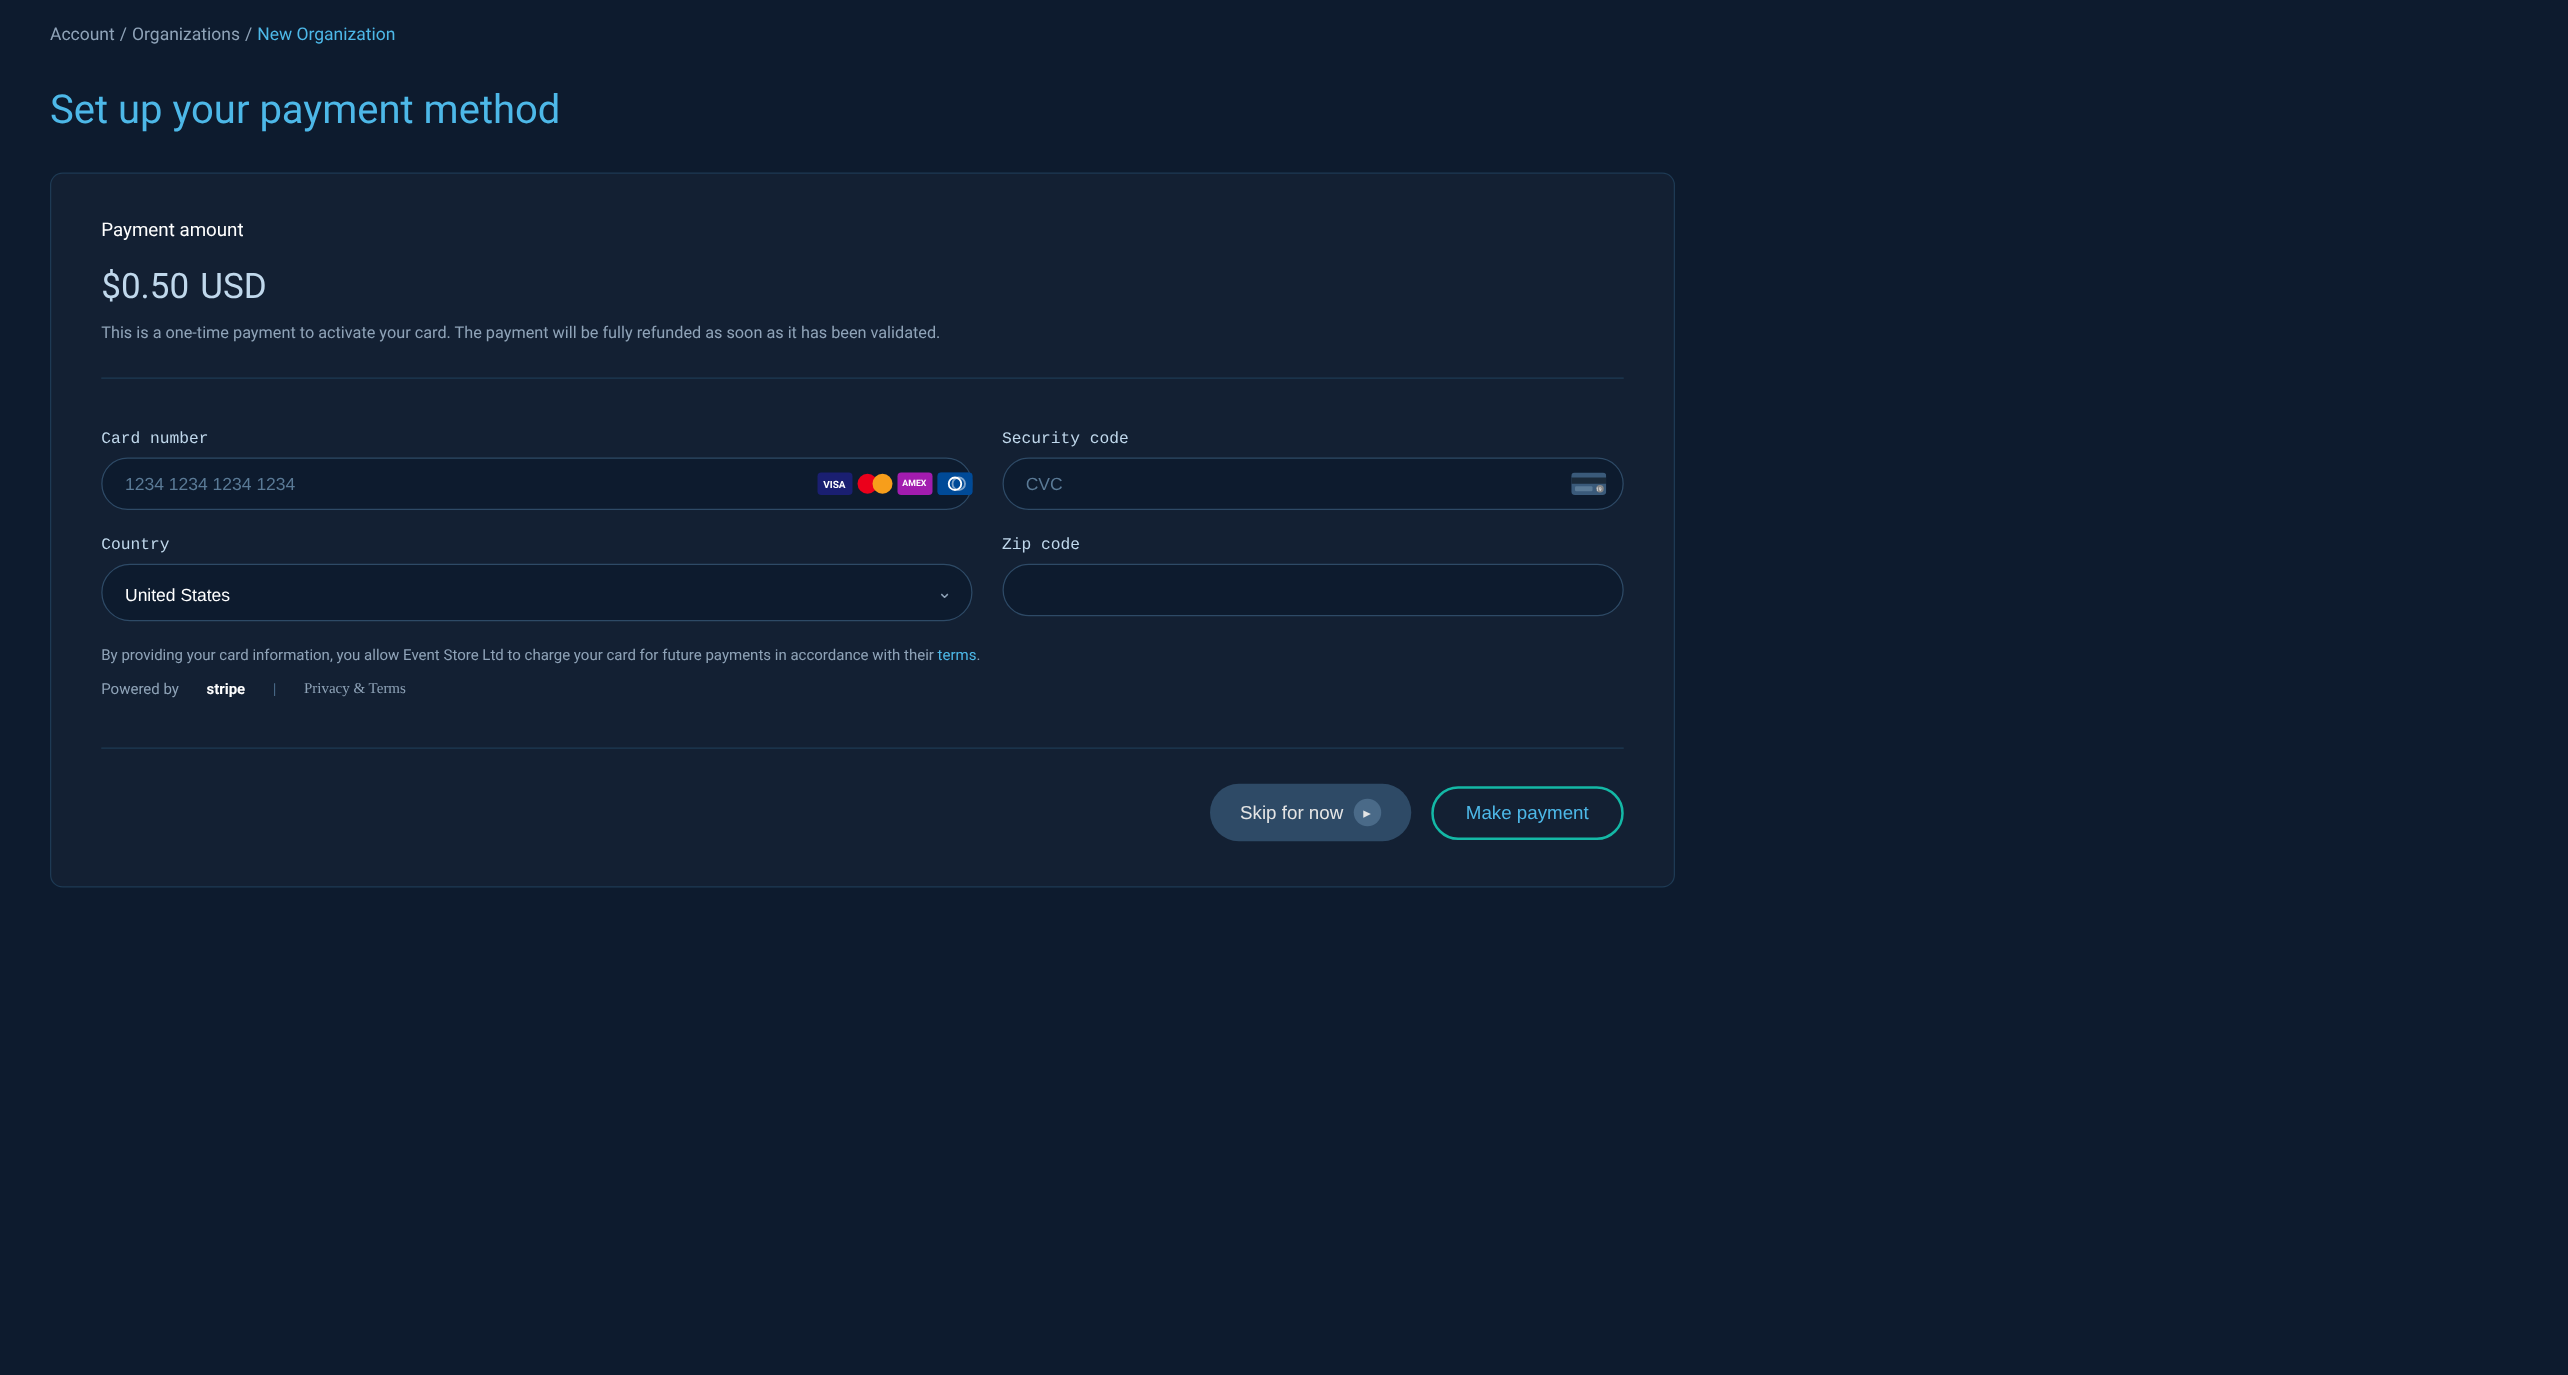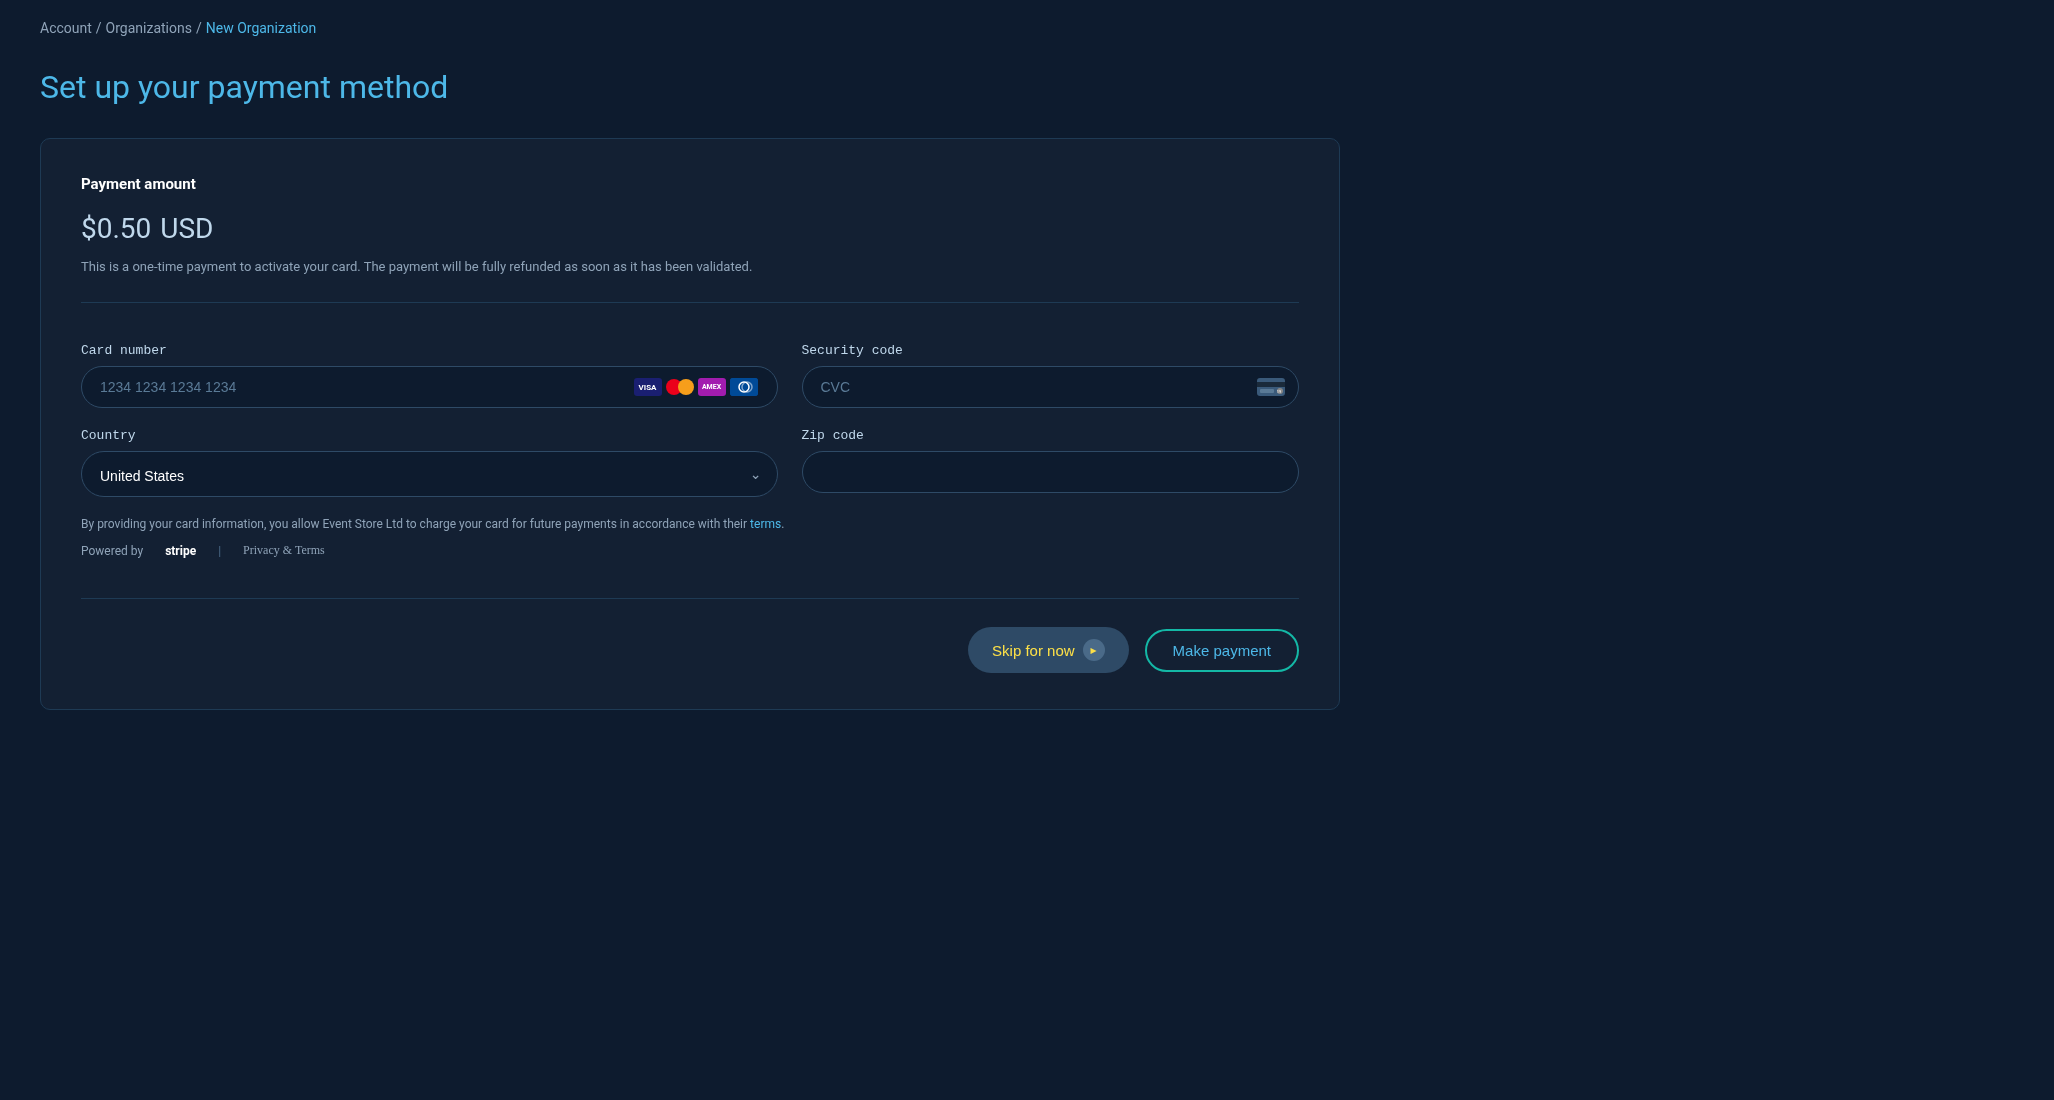--- a/index.html
+++ b/index.html
@@ -35,21 +35,21 @@
     .card {
       background-color: #132033;
       border: 1px solid #1e3a54;
       border-radius: 10px;
       padding: 36px 40px;
       max-width: 1300px;
     }
 
     .payment-amount-label {
       font-size: 15px;
-      font-weight: 700;
+      font-weight: 400;
       color: #ffffff;
       margin-bottom: 12px;
     }
 
     .payment-amount-value {
       font-size: 36px;
       font-weight: 600;
       color: #4db8e8;
       margin-bottom: 12px;
     }
@@ -135,21 +135,21 @@
       display: flex;
       align-items: center;
     }
 
     .card-input-wrapper input {
       padding-right: 110px;
     }
 
     .card-icons {
       position: absolute;
-      right: 20px;
+      right: 0;
       display: flex;
       align-items: center;
       gap: 4px;
     }
 
     .card-icon {
       width: 28px;
       height: 18px;
       border-radius: 3px;
       display: flex;
@@ -288,21 +288,21 @@
       align-items: center;
       gap: 16px;
       margin-top: 28px;
     }
 
     .btn-skip {
       background-color: #2e4a66;
       border: none;
       border-radius: 30px;
       padding: 12px 24px;
-      color: #fde047;
+      color: #e5e5e5;
       font-size: 15px;
       cursor: pointer;
       display: flex;
       align-items: center;
       gap: 8px;
     }
 
     .btn-skip .arrow {
       display: inline-flex;
       align-items: center;

